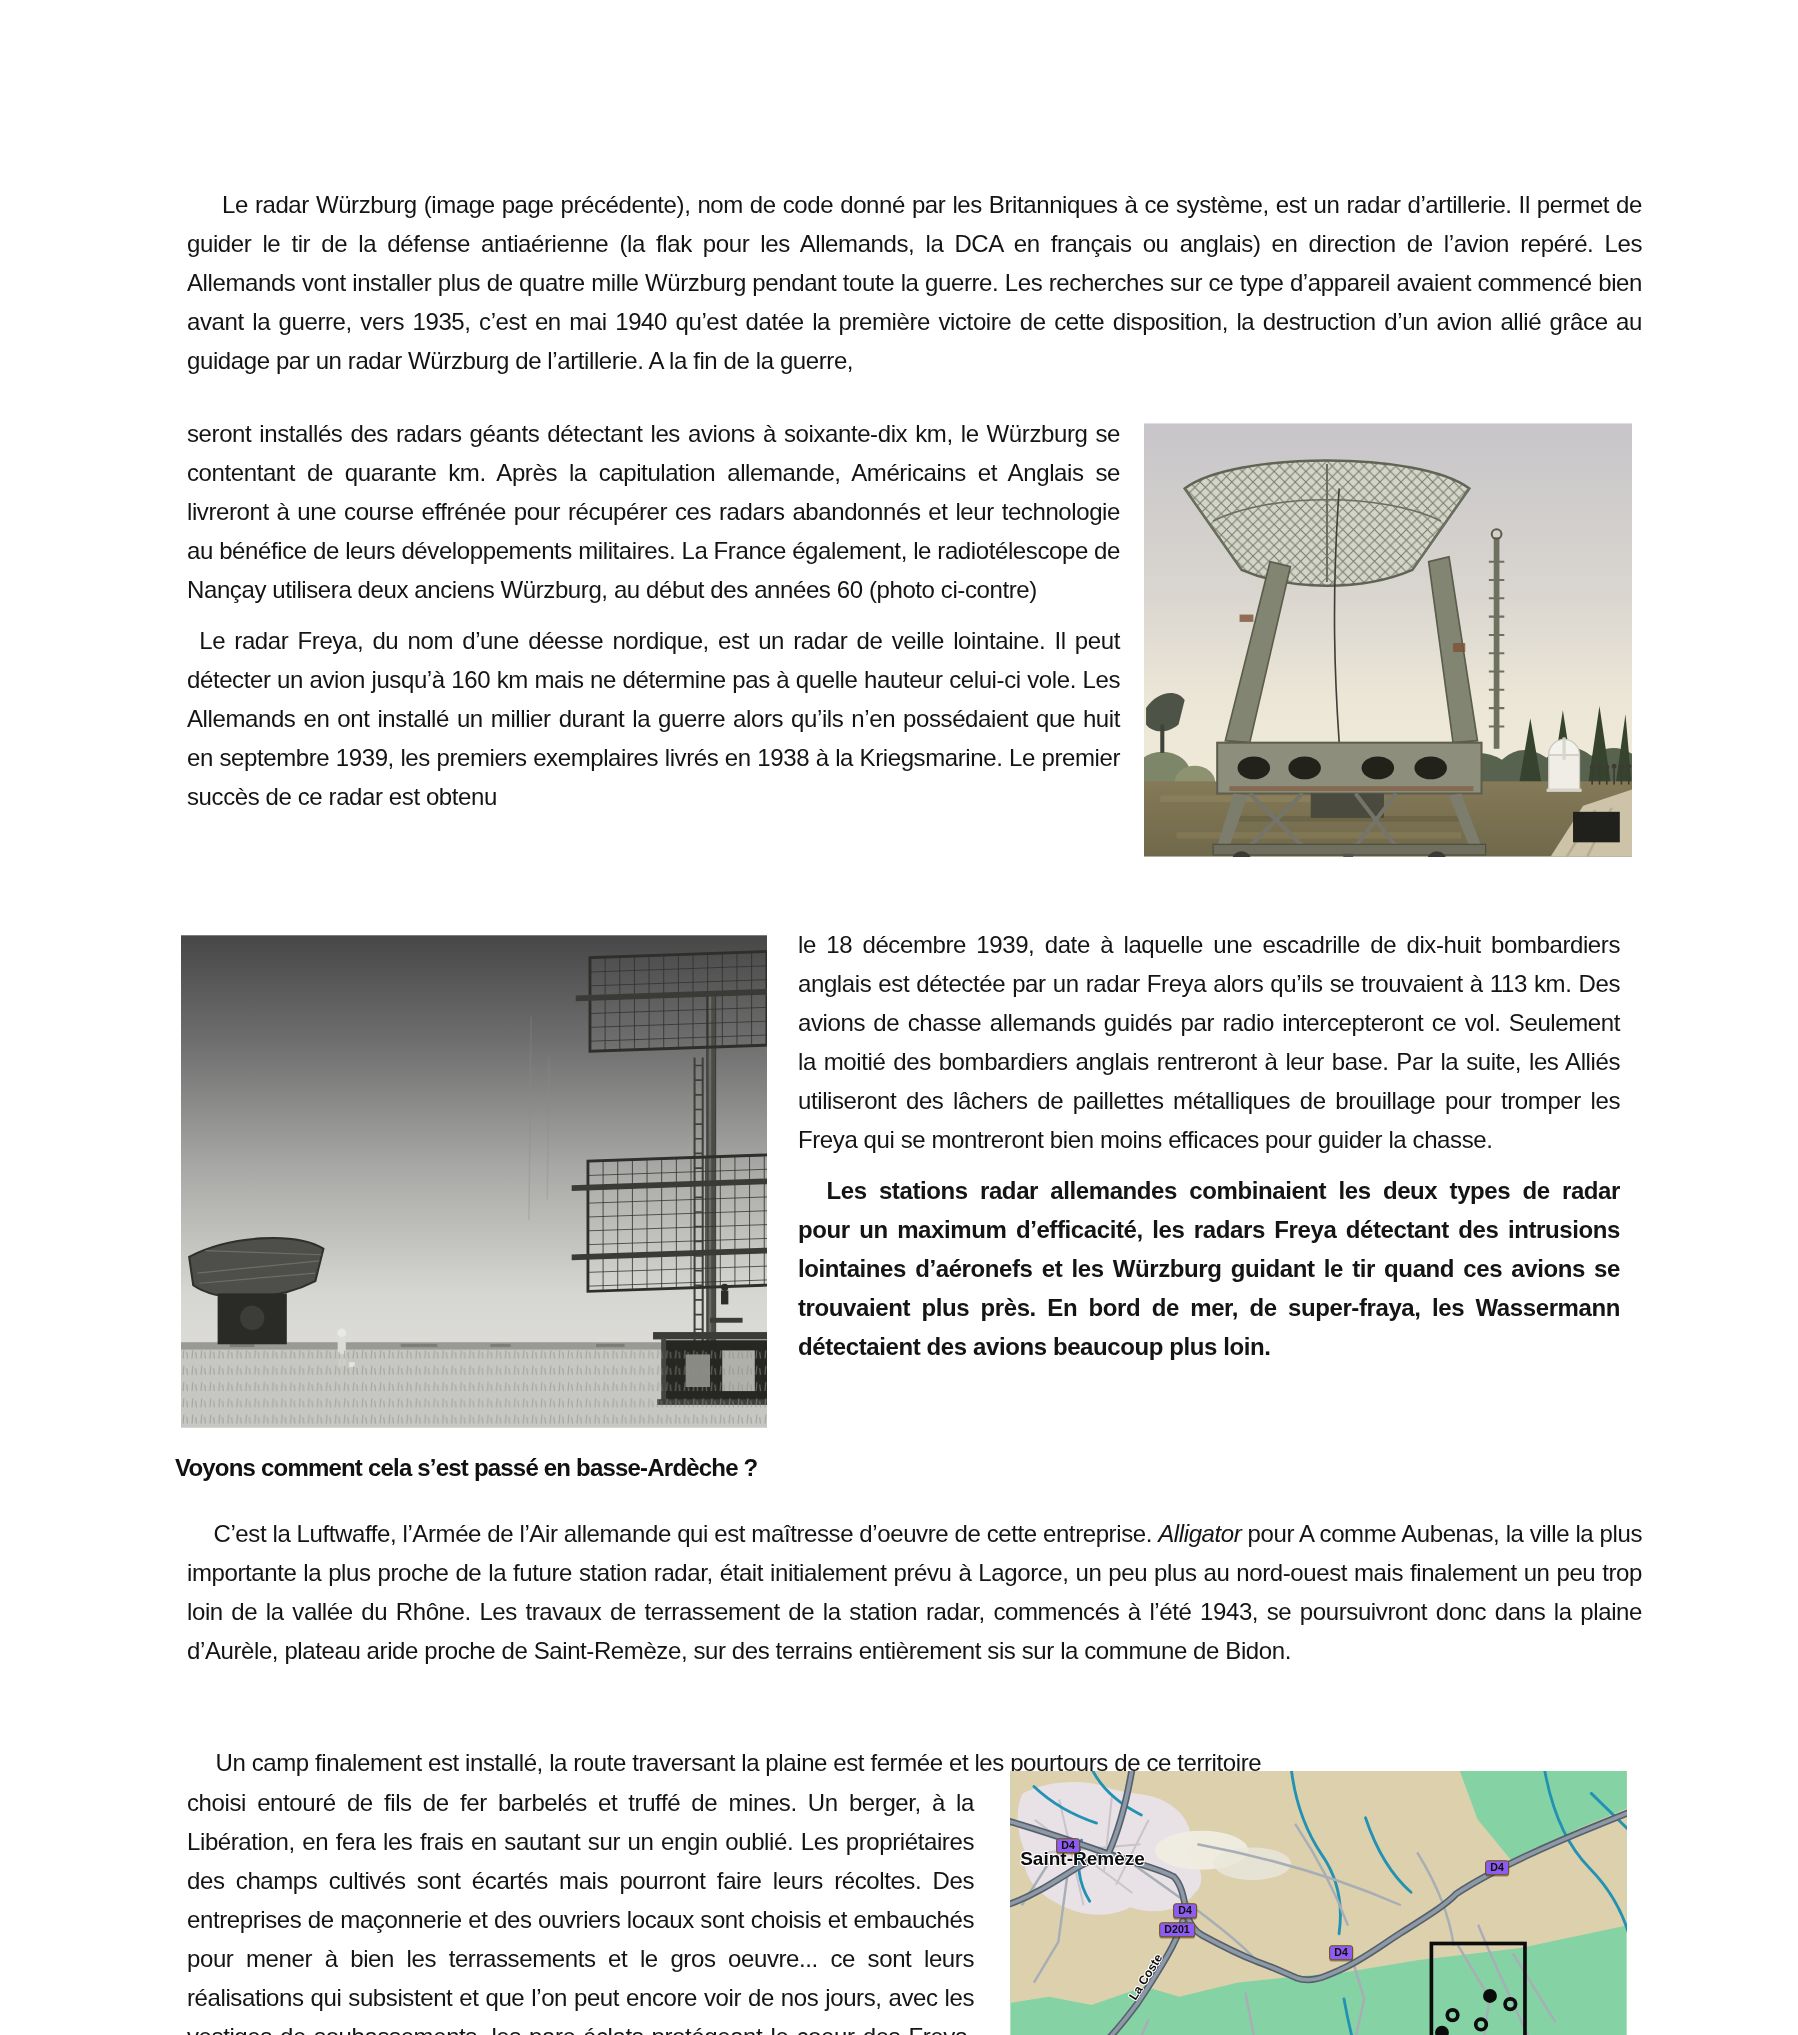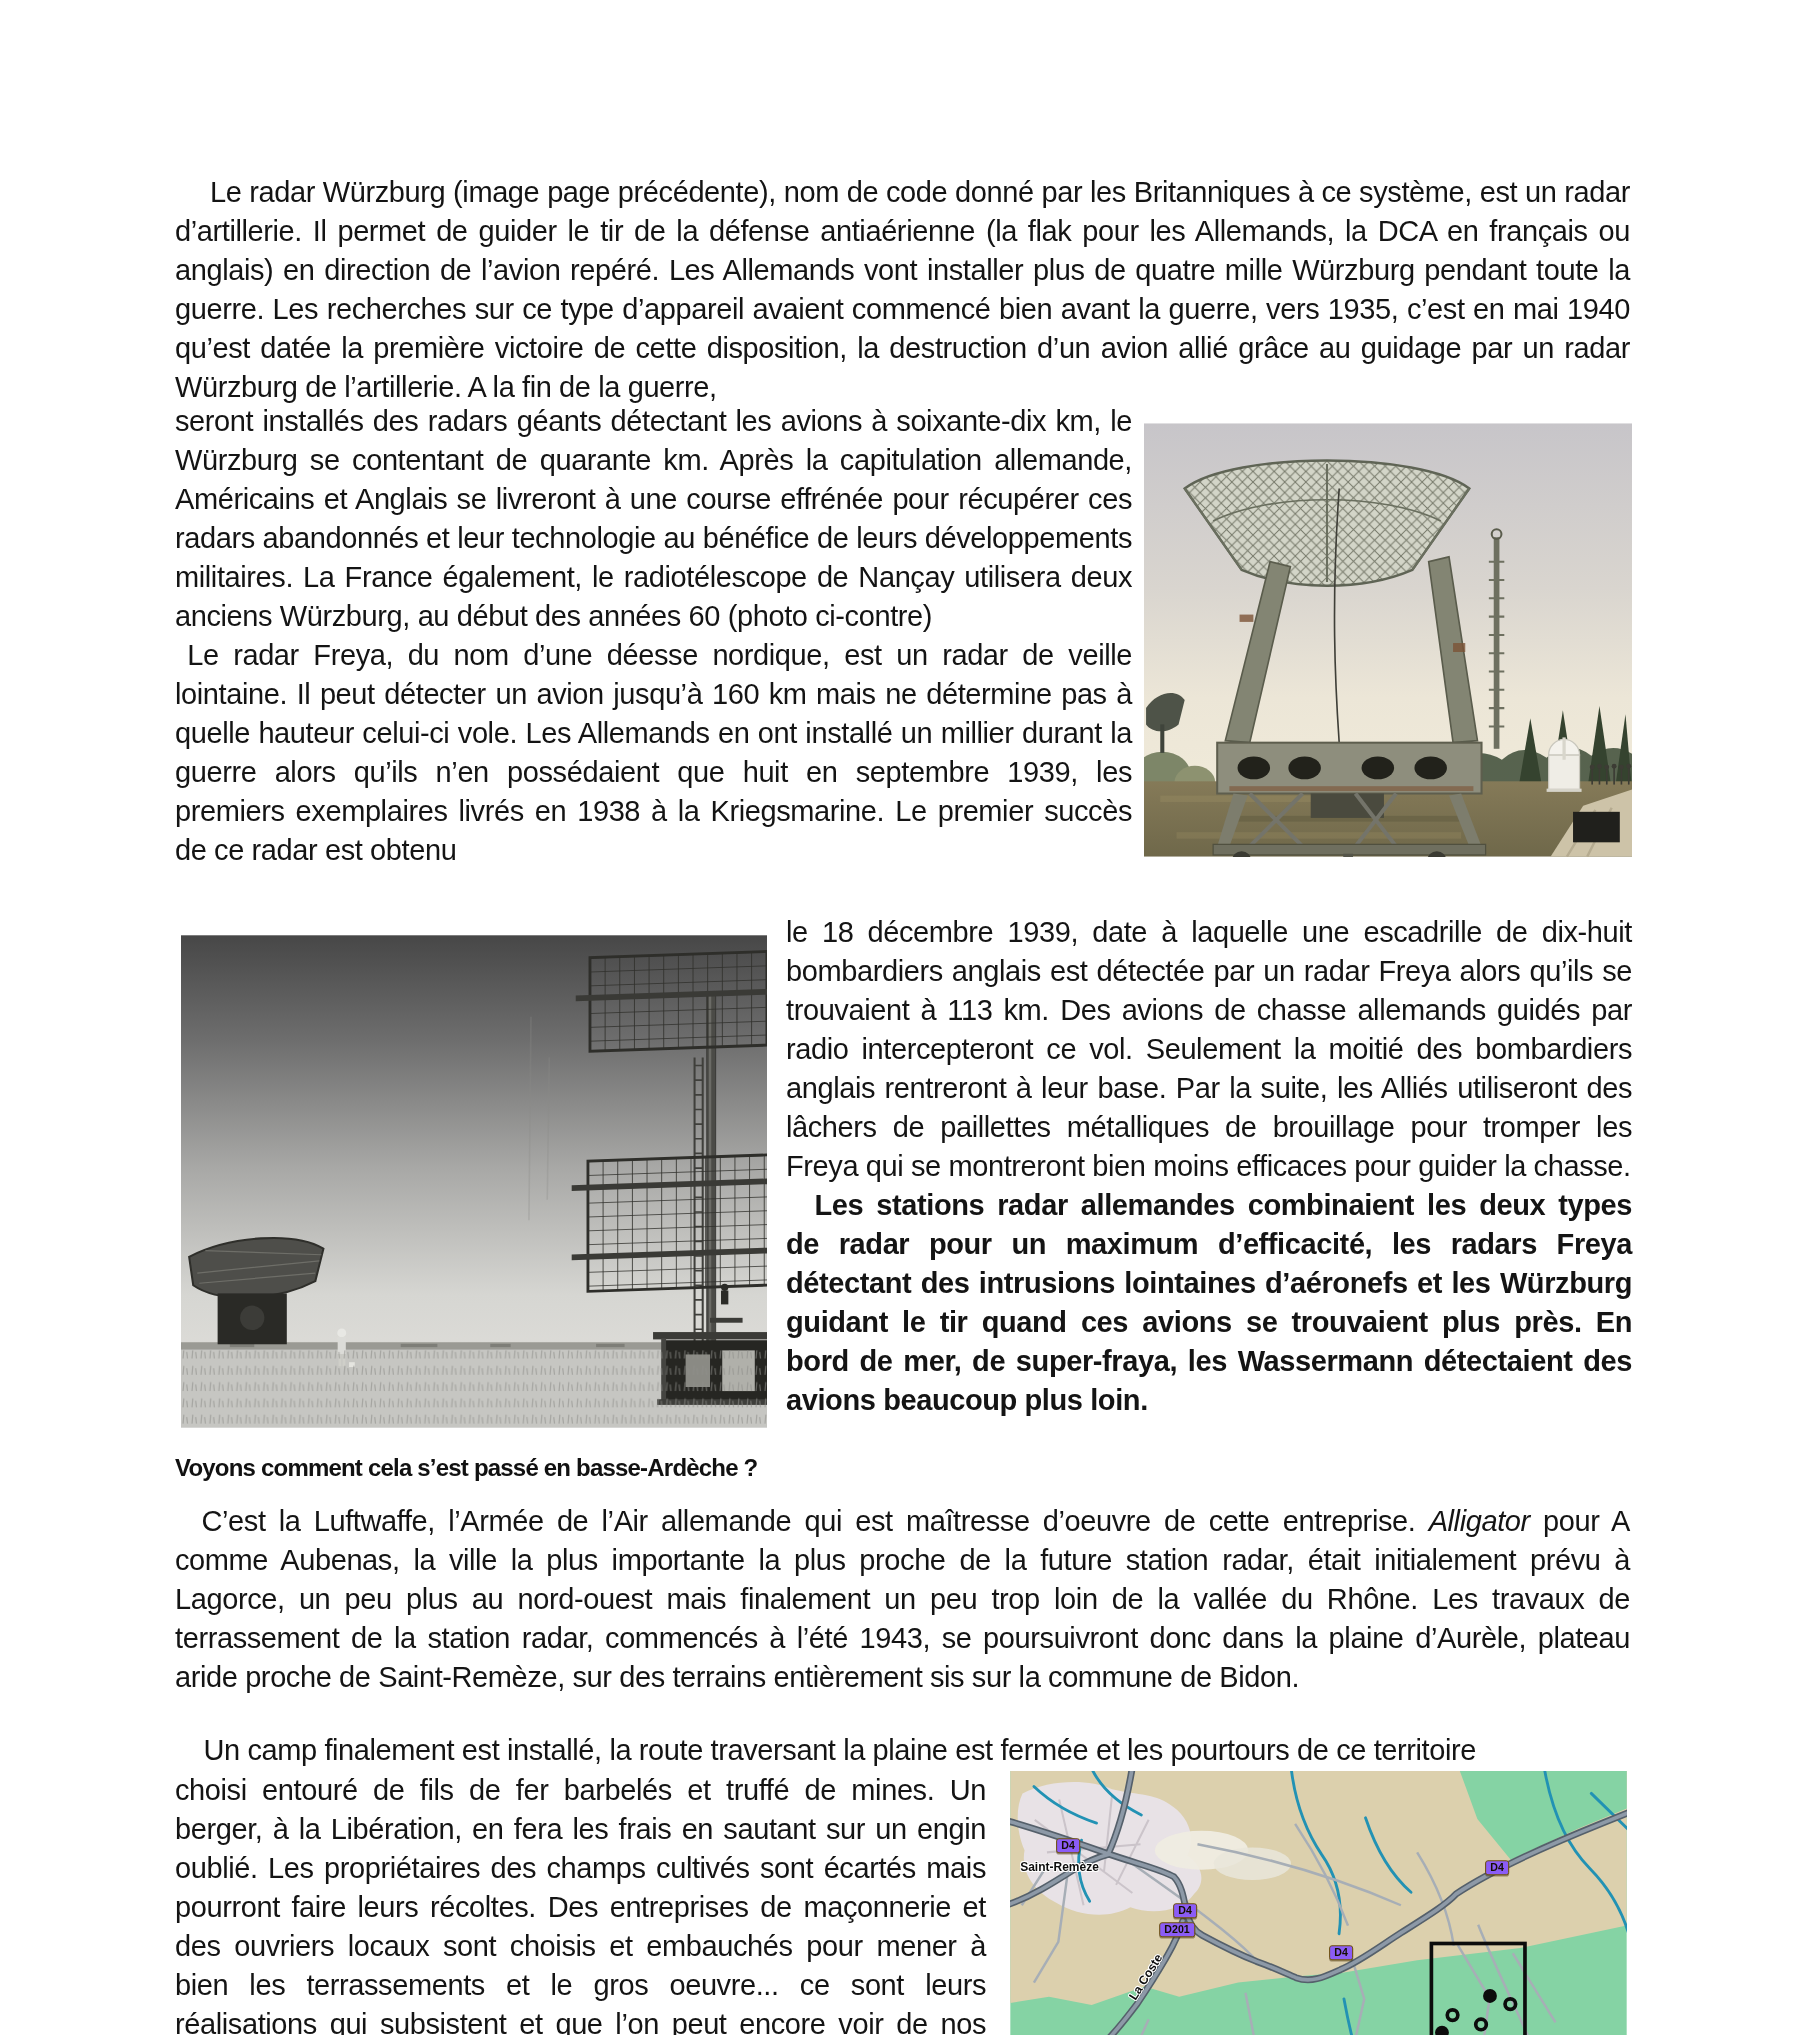--- a/index.html
+++ b/index.html
@@ -1,38 +1,38 @@
 <!DOCTYPE html>
 <html style="font-size:6.5px"><head>
 <meta charset="utf-8">
 <style>
   html,body{margin:0;padding:0;}
   body{width:1799px;height:2544px;background:#ffffff;font-family:"Liberation Sans",sans-serif;color:#161616;position:relative;}
   .abs{position:absolute;}
-  p.body{margin:0;font-size:29px;line-height:39px;letter-spacing:-0.4px;text-align:justify;color:#141414;}
+  p.body{margin:12px;font-size:24px;line-height:39px;letter-spacing:-0.4px;text-align:justify;color:#141414;}
   .ind-s{text-indent:12.2px;}
   .ind-m{text-indent:28.5px;font-weight:bold;}
   .t-p1{left:175px;top:173px;width:1455px;text-indent:35px;}
   .colA{left:175px;top:402px;width:957px;}
   .colB{left:786px;top:913px;width:846px;}
   .colB p.body{line-height:39px;}
   .colC{left:175px;top:1771px;width:811px;}
   .colC p.body{line-height:39px;}
   .heading{left:175px;top:1454px;width:1455px;margin:0;font-size:24px;font-weight:bold;letter-spacing:-0.8px;white-space:nowrap;color:#111;}
   .t-p6{left:175px;top:1502px;width:1455px;text-indent:26.5px;}
   .t-p7{left:175px;top:1731px;width:1455px;text-indent:28.5px;}
   .it{font-style:italic;}
   .photo{overflow:hidden;}
   .photo1{left:1144px;top:423px;width:488px;height:434px;}
   .photo2{left:181px;top:935px;width:586px;height:493px;}
   .mapbox{left:1010px;top:1771px;width:617px;height:596px;}
   .mapbox svg.mapsvg{position:absolute;left:0;top:0;}
   .maplabel{position:absolute;font-weight:bold;color:#0d0d0d;white-space:nowrap;
     text-shadow:0.8px 0 0 #fff,-0.8px 0 0 #fff,0 0.8px 0 #fff,0 -0.8px 0 #fff,0.8px 0.8px 0 #fff,-0.8px -0.8px 0 #fff,0.8px -0.8px 0 #fff,-0.8px 0.8px 0 #fff;}
-  .lbl-town1{left:10.2px;top:89px;font-size:12px;}
+  .lbl-town1{left:10.2px;top:77px;font-size:19px;}
   .lbl-road{left:110px;top:199px;font-size:12.2px;transform:rotate(-58deg);}
   .shield{position:absolute;transform:translate(-50%,-50%);background:#8b5cf6;border:1.6px solid #6e5108;border-radius:2.8px;
     padding:0.4px 4.1px;font-weight:bold;font-size:10.6px;color:#140e00;box-shadow:0 1.2px 0 rgba(60,40,0,.45);line-height:1.2;}
 </style>
 </head>
 <body>
 
 <div class="abs" style="inset:0;">
 
   <p class="abs body t-p1">Le radar Würzburg (image page précédente), nom de code donné par les Britanniques à ce système, est un radar d’artillerie. Il permet de guider le tir de la défense antiaérienne (la flak pour les Allemands, la DCA en français ou anglais) en direction de l’avion repéré. Les Allemands vont installer plus de quatre mille Würzburg pendant toute la guerre. Les recherches sur ce type d’appareil avaient commencé bien avant la guerre, vers 1935, c’est en mai 1940 qu’est datée la première victoire de cette disposition, la destruction d’un avion allié grâce au guidage par un radar Würzburg de l’artillerie. A la fin de la guerre,</p>

